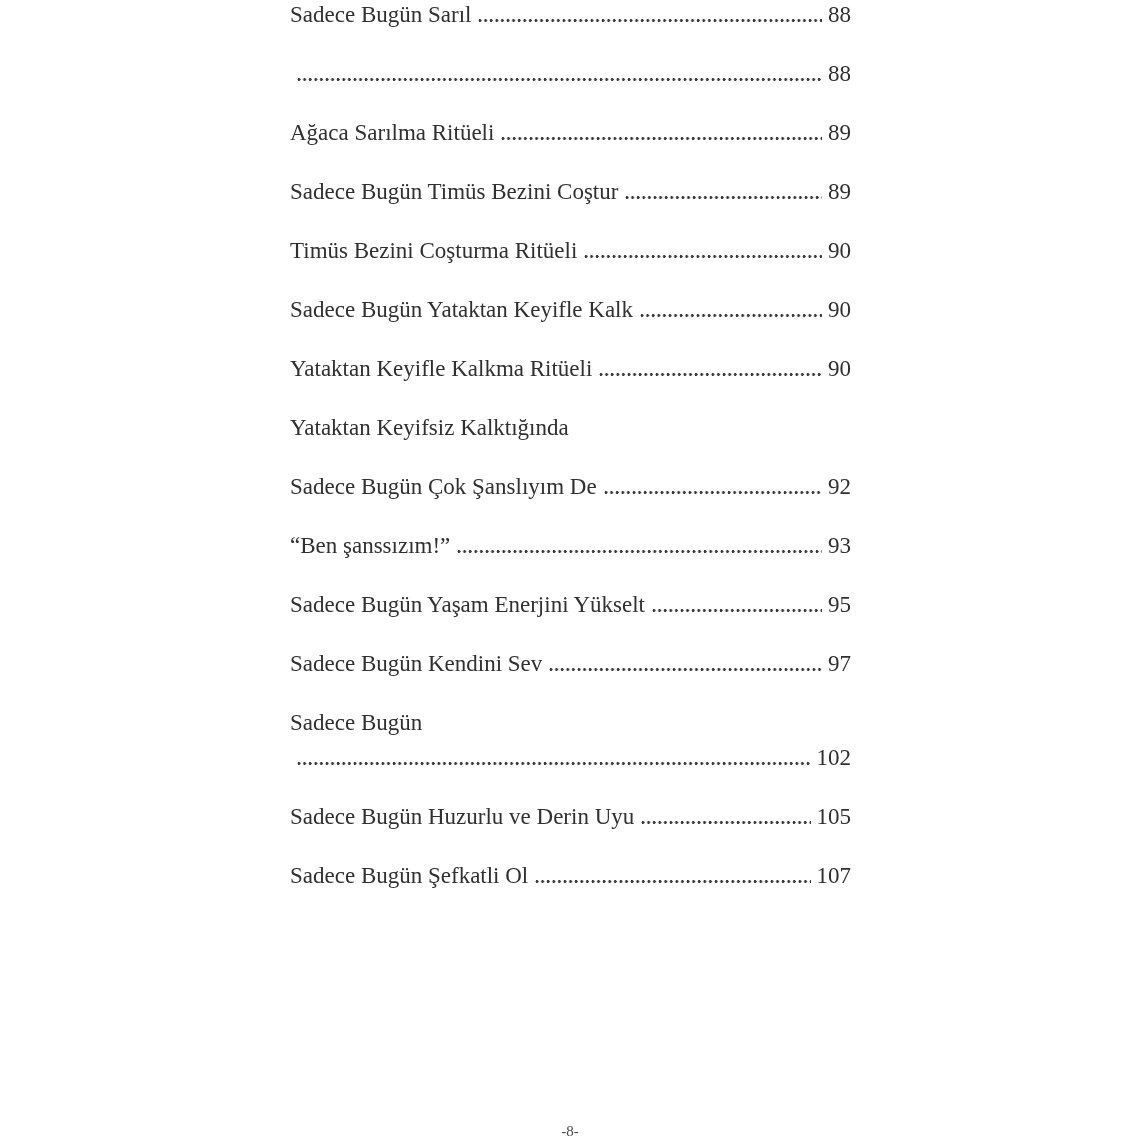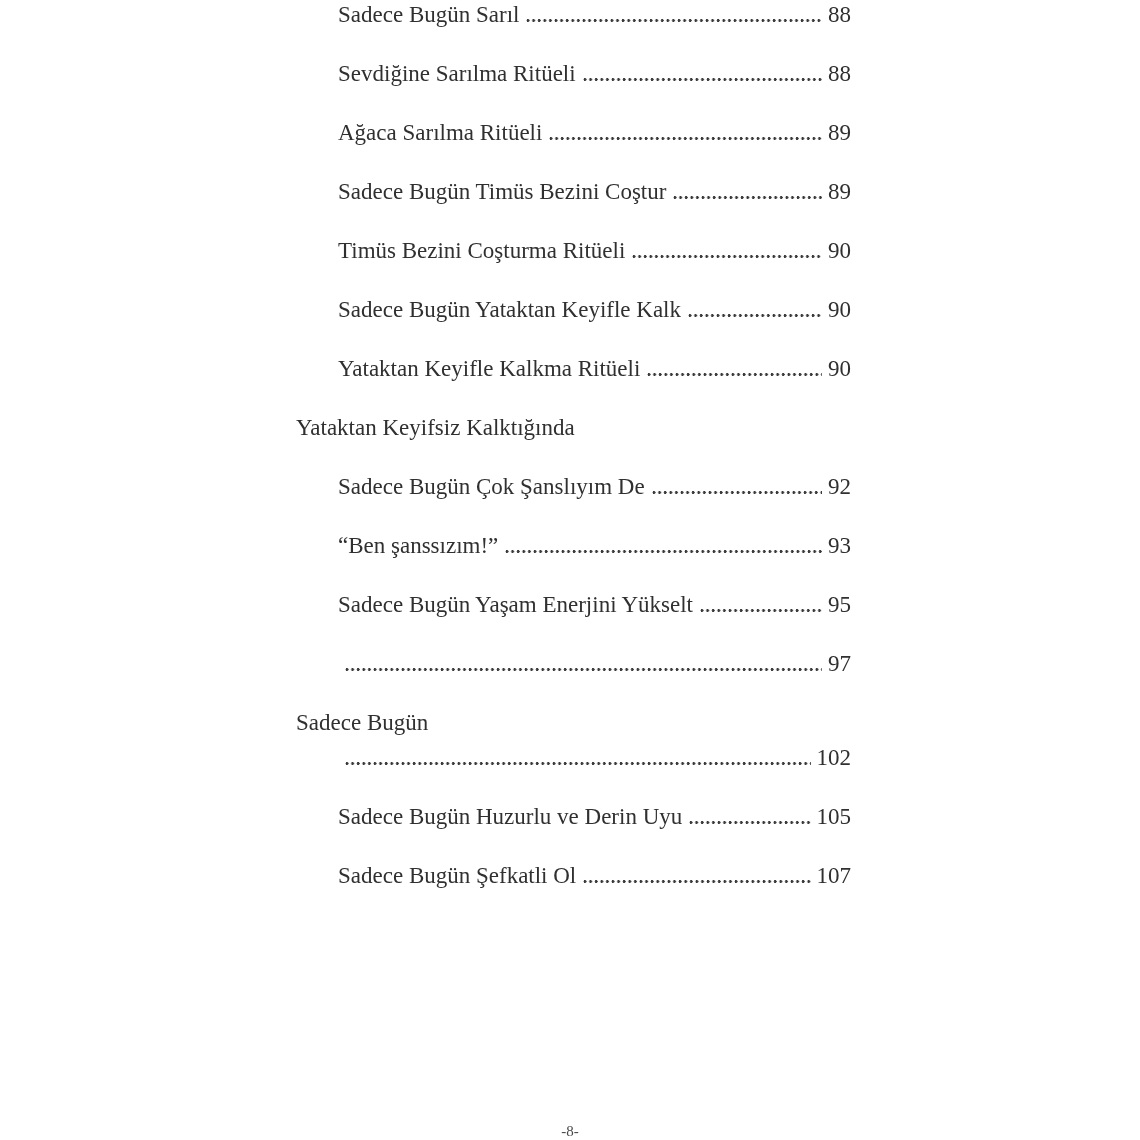--- a/index.html
+++ b/index.html
@@ -22,26 +22,24 @@
     width: 561px;
   }
   .toc-entry {
     font-size: 23px;
     line-height: 25px;
     margin-bottom: 34px;
   }
   .toc-pre {
     white-space: nowrap;
     margin-bottom: 10px;
-    margin-left: 6px;
   }
   .toc-line {
     display: flex;
     align-items: baseline;
-    margin-left: 48px;
   }
   .toc-title {
     white-space: nowrap;
     flex: 0 0 auto;
   }
   .dots {
     flex: 1 1 auto;
     height: 5px;
     align-self: baseline;
     margin: 0 6px 0 7px;
@@ -75,21 +73,20 @@
   <div class="toc-entry">
     <div class="toc-line">
       <span class="toc-title">Sadece Bugün Sarıl</span>
       <span class="dots"></span>
       <span class="toc-page">88</span>
     </div>
   </div>
 
   <div class="toc-entry">
     <div class="toc-line">
-      <span class="toc-title">Sevdiğine Sarılma Ritüeli</span>
       <span class="dots"></span>
       <span class="toc-page">88</span>
     </div>
   </div>
 
   <div class="toc-entry">
     <div class="toc-line">
       <span class="toc-title">Ağaca Sarılma Ritüeli</span>
       <span class="dots"></span>
       <span class="toc-page">89</span>
@@ -151,20 +148,21 @@
   <div class="toc-entry">
     <div class="toc-line">
       <span class="toc-title">Sadece Bugün Yaşam Enerjini Yükselt</span>
       <span class="dots"></span>
       <span class="toc-page">95</span>
     </div>
   </div>
 
   <div class="toc-entry">
     <div class="toc-line">
+      <span class="toc-title">Sadece Bugün Kendini Sev</span>
       <span class="dots"></span>
       <span class="toc-page">97</span>
     </div>
   </div>
 
 
 
   <div class="toc-entry">
     <div class="toc-pre">Sadece Bugün</div>
     <div class="toc-line">

